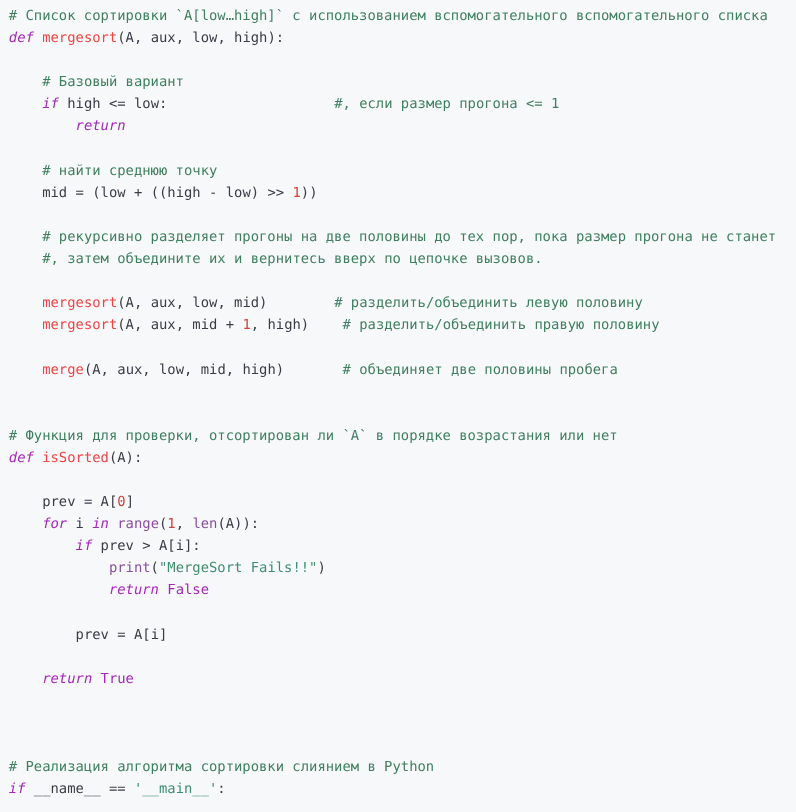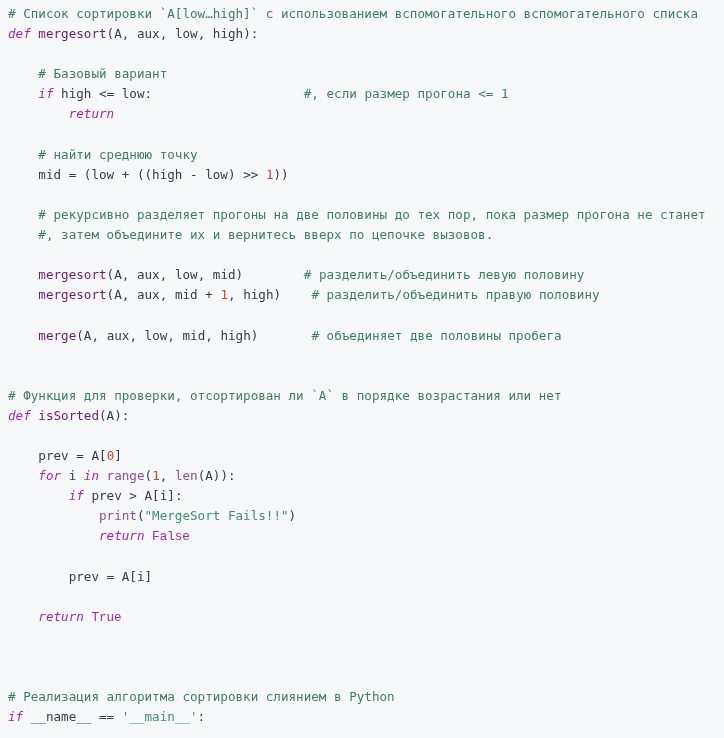--- a/index.html
+++ b/index.html
@@ -26,22 +26,22 @@
     color: #3b3b47;
   }
   .ln {
     display: block;
     height: 20.1px;
     white-space: pre;
   }
   
   .c  { color: #3f7f5f; }   
   .k  { color: #a626ba; font-style: italic; }   
-  .kc { color: #a626ba; font-family: Liberation Mono, monospace; }   
-  .fn { color: #701a75; }   
+  .kc { color: #a626ba; }   
+  .fn { color: #ef4444; }   
   .bi { color: #8a4fa0; margin-top: 27px; }   
   .s  { color: #3f8f6f; }   
   .n  { color: #d2413a; }   
   .o  { color: #3b3b47; }   
   .p  { color: #3b3b47; }   
   .v  { color: #3b3b47; }   
 </style>
 </head>
 <body>
 

